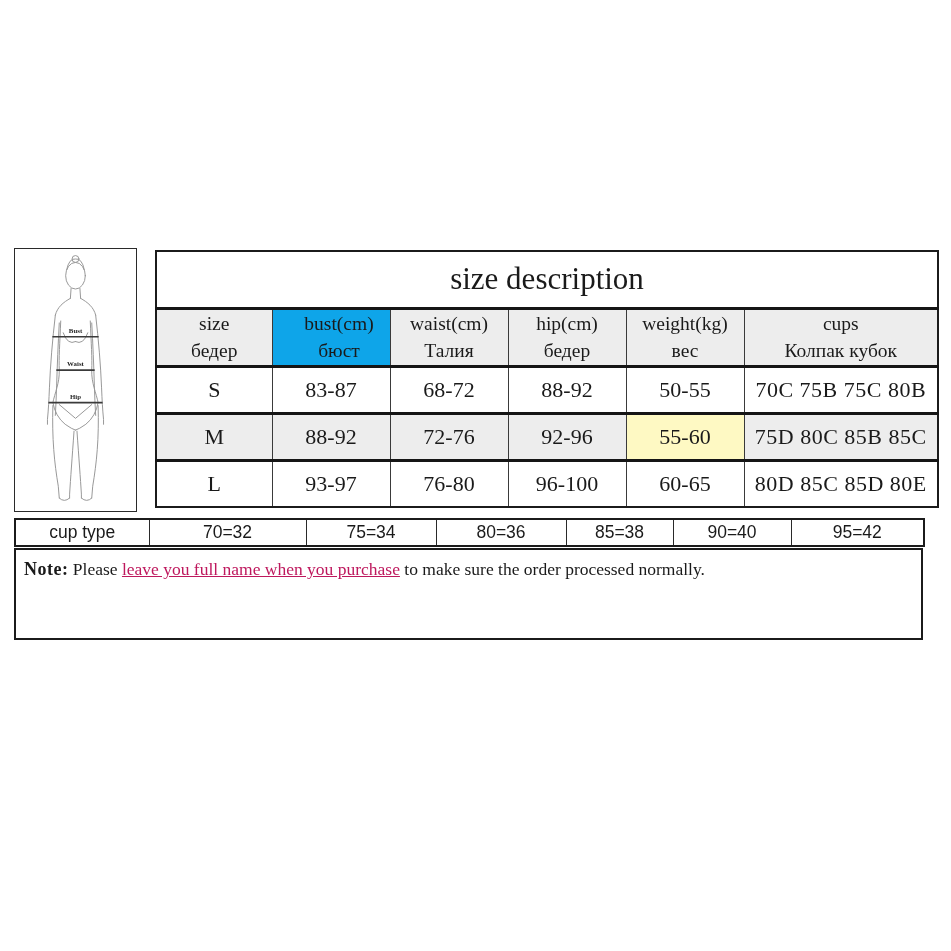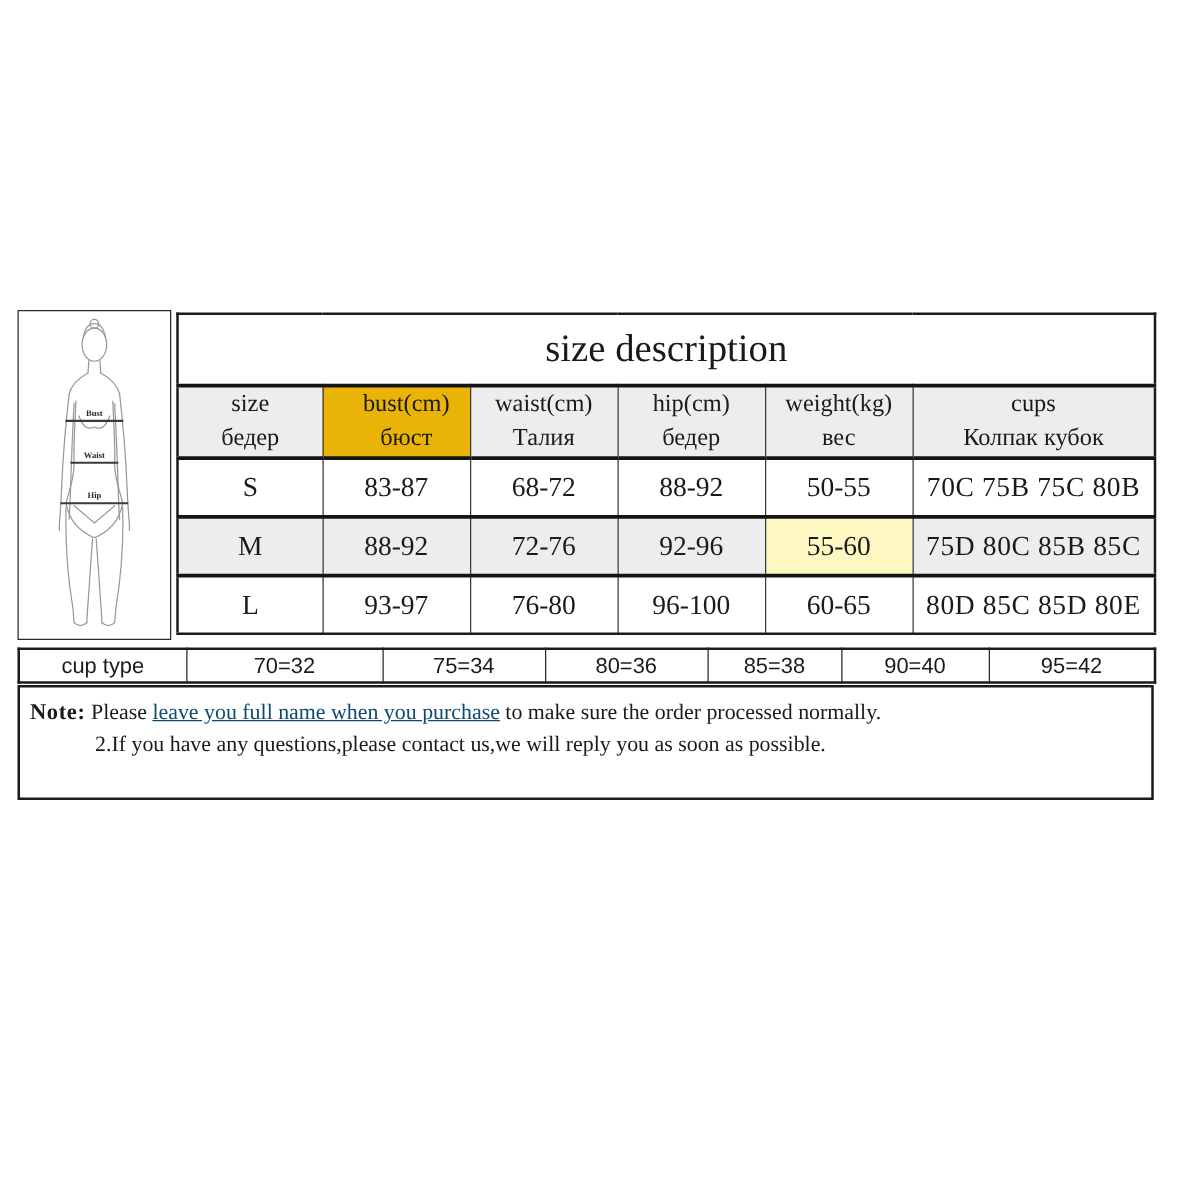--- a/index.html
+++ b/index.html
@@ -6,21 +6,21 @@
   html,body { width:951px; height:951px; background:#ffffff; overflow:hidden;
               font-family:"Liberation Serif", serif; color:#1a1a1a; }
   .stage { position:relative; width:951px; height:951px; background:#fff; }
 
   
   .figure-box { position:absolute; left:14px; top:248px; width:123px; height:264px;
                 border:1.5px solid #2a2a2a; background:#fff; }
   .figure-box svg { width:100%; height:100%; display:block; }
 
   
-  table.size-table { position:absolute; left:141px; top:250px; width:782px;
+  table.size-table { position:absolute; left:155px; top:250px; width:782px;
                      border-collapse:collapse; table-layout:fixed;
                      font-family:"Liberation Serif", serif; }
   table.size-table td { border-left:1.5px solid #3a3a3a; border-right:1.5px solid #3a3a3a;
                         text-align:center; vertical-align:middle; }
   table.size-table { border:2px solid #1b1b1b; }
   tr.title-row td { height:57px; border-bottom:3px solid #151515; border-left:none; border-right:none;
                     font-size:31px; background:#fff; }
   tr.header-row td { height:58px; border-bottom:3px solid #151515; background:#ededed;
                      font-size:19.5px; line-height:27px; }
   tr.data-row td { height:47px; font-size:22px; background:#fff; }
@@ -108,21 +108,21 @@
     </colgroup>
     <tbody>
         <tr class="title-row">
       <td colspan="6">size description</td>
     </tr>
     <tr class="header-row">
       <td style="background: rgb(237, 237, 237);">
         <div>size</div>
         <div>бедер</div>
       </td>
-      <td style="background: #eab308; padding-left: 16px;">
+      <td style="background: #0ea5e9; padding-left: 16px;">
         <div>bust(cm)</div>
         <div>бюст</div>
       </td>
       <td style="background: rgb(237, 237, 237);">
         <div>waist(cm)</div>
         <div>Талия</div>
       </td>
       <td style="background: rgb(237, 237, 237);">
         <div>hip(cm)</div>
         <div>бедер</div>
@@ -183,19 +183,18 @@
       <td>90=40</td>
       <td>95=42</td>
     </tr>
   </tbody>
     </table>
 
   <div class="note-box">
     <div class="note-first">
       <span class="note-label">Note:</span>
       <span>Please</span>
-      <span class="note-link" id="note-link" style="color: #0c4a6e;">leave you full name when you purchase</span>
+      <span class="note-link" id="note-link" style="color: #be185d;">leave you full name when you purchase</span>
       <span>to make sure the order processed normally.</span>
     </div>
-    <div class="note-sub">2.If you have any questions,please contact us,we will reply you as soon as possible.</div>
   </div>
 
 </div>
 
 </body></html>

